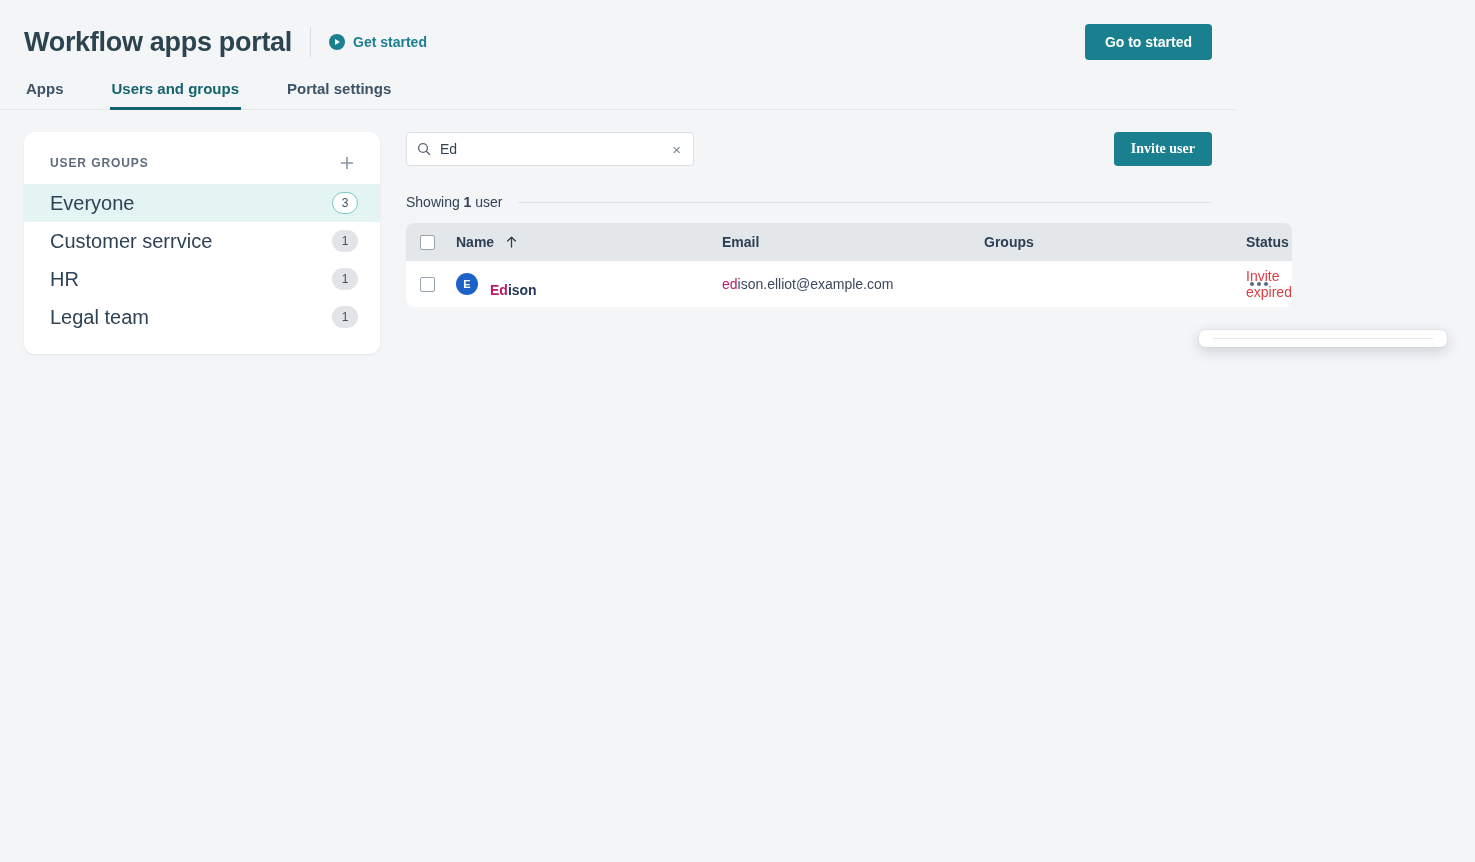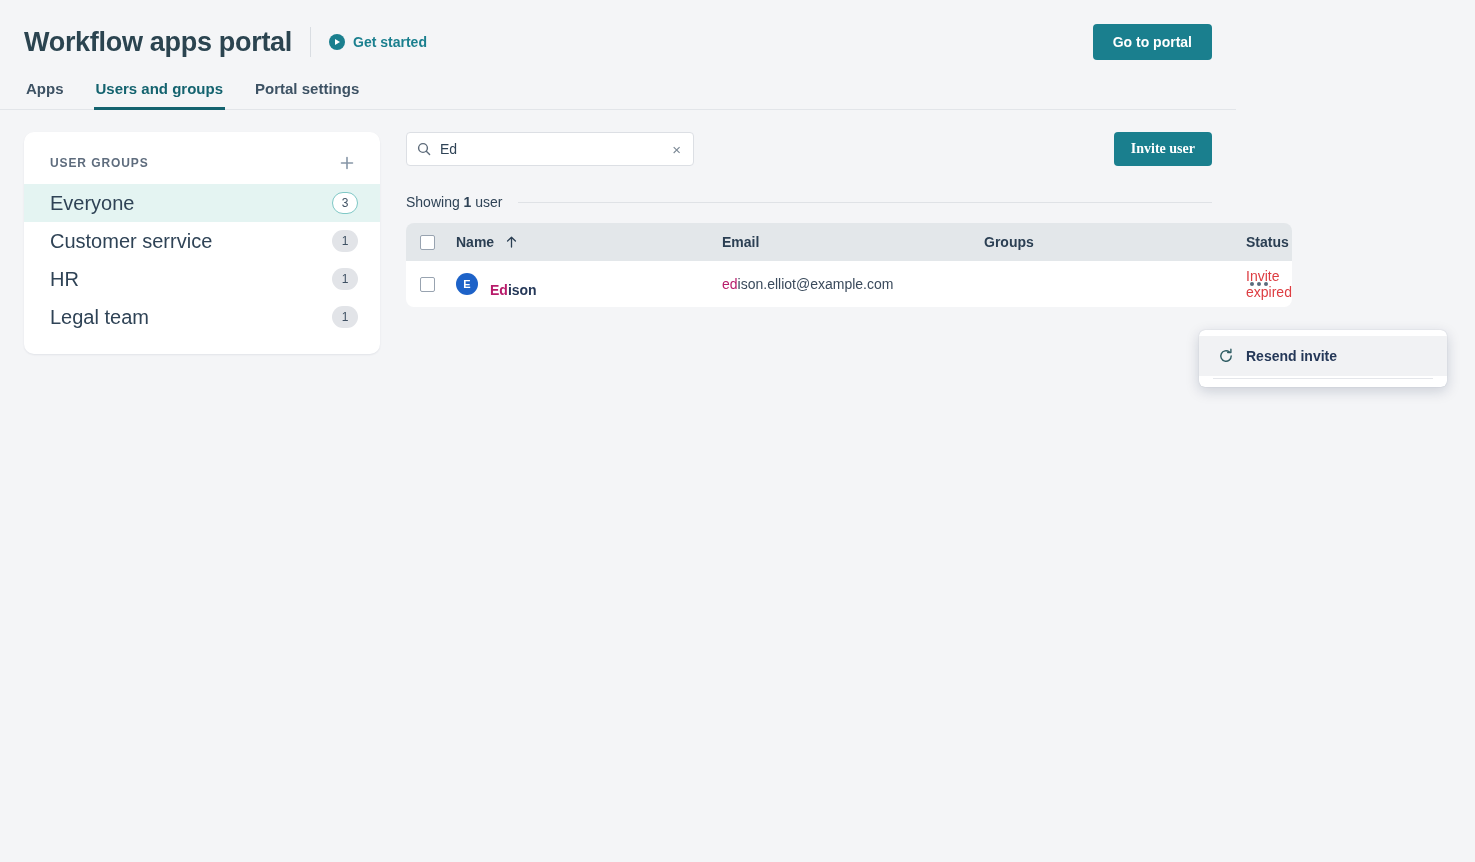--- a/index.html
+++ b/index.html
@@ -68,21 +68,21 @@
   .btn-go-portal {
     padding: 0 20px;
     height: 36px;
     line-height: 36px;
   }
 
   
   .tabs {
     display: flex;
     align-items: flex-end;
-    gap: 28px;
+    gap: 44px;
     padding: 0 24px;
     margin-top: 14px;
     border-bottom: 1px solid #e2e5e9;
     position: relative;
   }
   .tab {
     font-size: 15px;
     font-weight: bold;
     color: #3d5264;
     padding: 0 2px 10px 2px;
@@ -343,21 +343,21 @@
     <div class="title-divider"></div>
     <div class="get-started">
       <span class="play-icon">
         <svg width="8" height="8" viewBox="0 0 8 8">
             <polygon points="2,1 7,4 2,7" fill="#ffffff"></polygon>
           </svg>
       </span>
       <span class="get-started-label">Get started</span>
     </div>
     <div class="header-spacer"></div>
-    <button class="btn-primary btn-go-portal">Go to portal</button>
+    <button class="btn-primary btn-go-portal">Go to started</button>
   </div>
 
   <div class="tabs">
     <div class="tab">Apps</div>
     <div class="tab active">Users and groups</div>
     <div class="tab">Portal settings</div>
   </div>
 
   <div class="body-wrap">
 
@@ -453,25 +453,16 @@
               </button>
             </td>
           </tr>
         </tbody>
       </table>
 
     </div>
   </div>
 
   <div class="menu">
-    <div class="menu-item hovered">
-      <span class="menu-icon">
-        <svg width="16" height="16" viewBox="0 0 16 16">
-          <path d="M13.2 8 A5.2 5.2 0 1 1 11.4 4.1" fill="none" stroke="#2f5c63" stroke-width="1.4" stroke-linecap="round"></path>
-          <path d="M12.9 1.3 V4.5 H9.7" fill="none" stroke="#2f5c63" stroke-width="1.4" stroke-linecap="round" stroke-linejoin="round"></path>
-        </svg>
-      </span>
-      <span>Resend invite</span>
-    </div>
     <div class="menu-divider"></div>
   </div>
 
 </div>
 
 </body></html>

